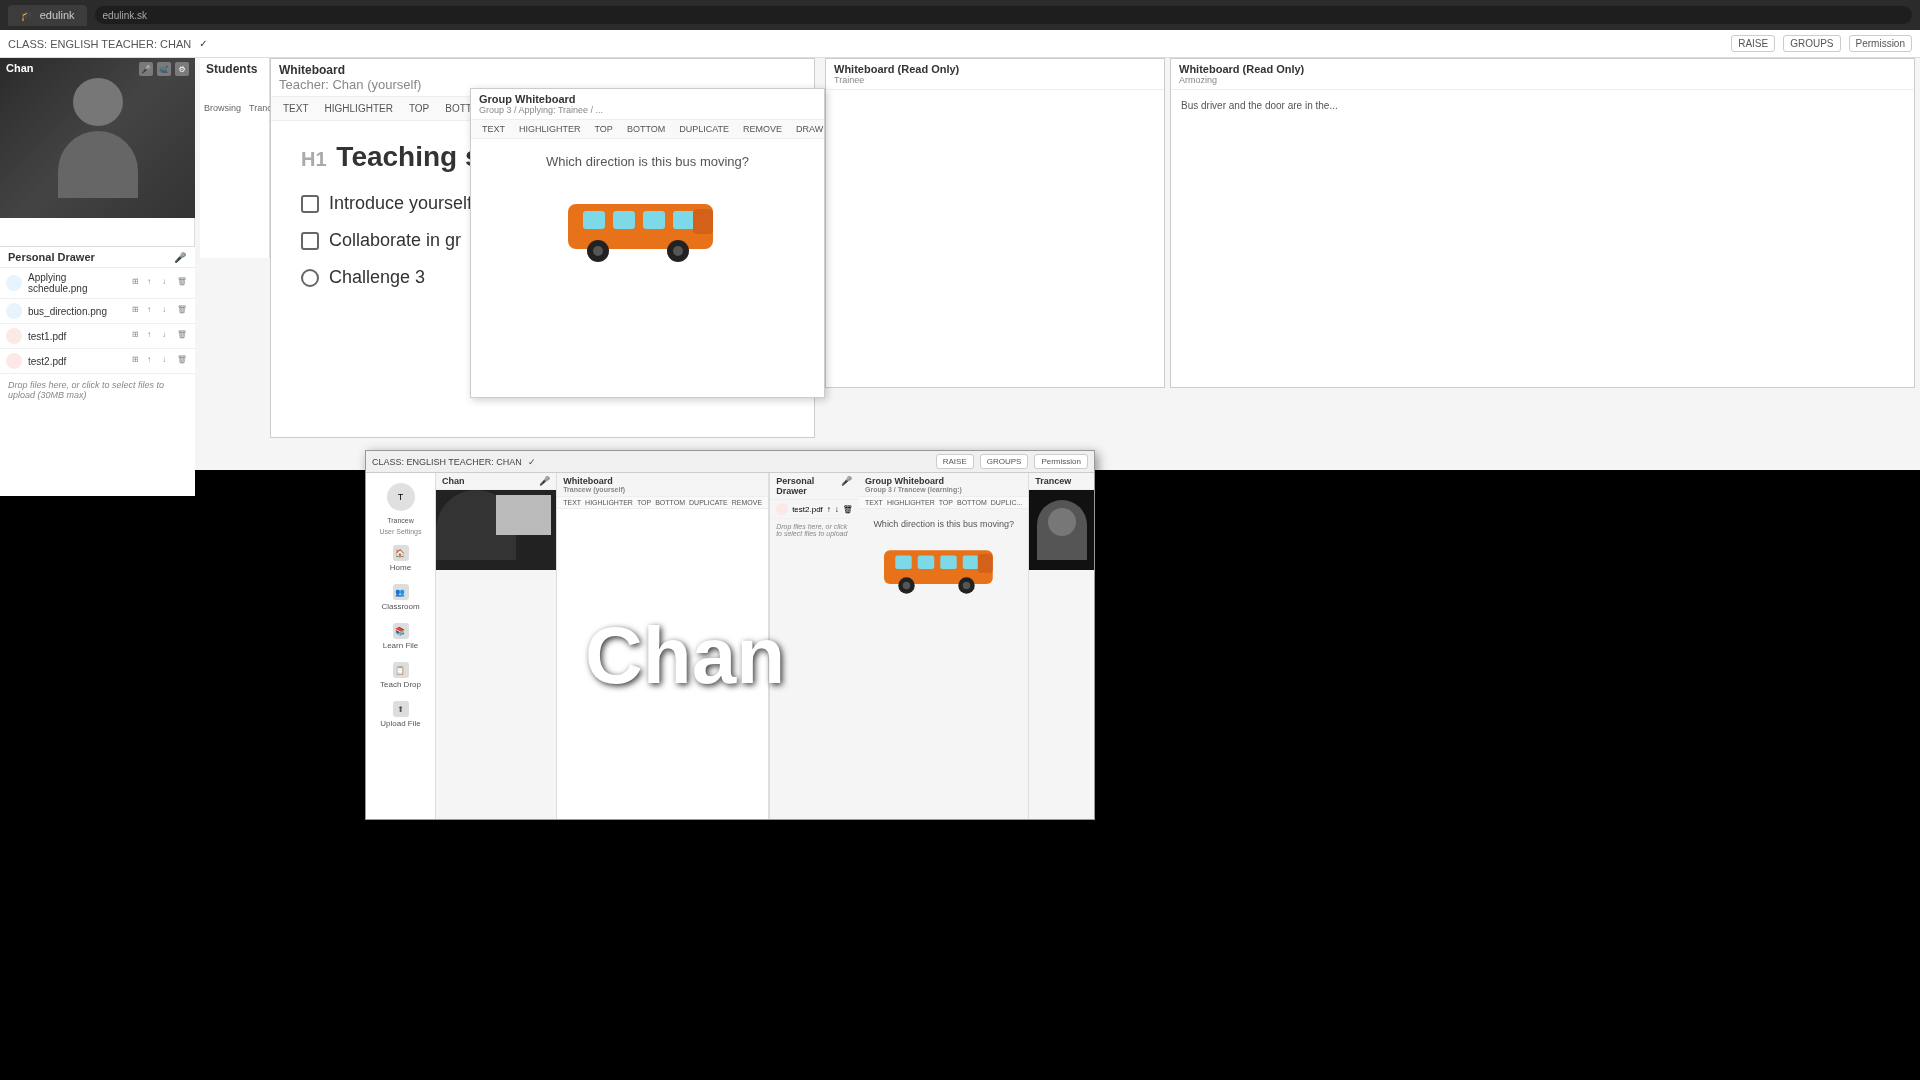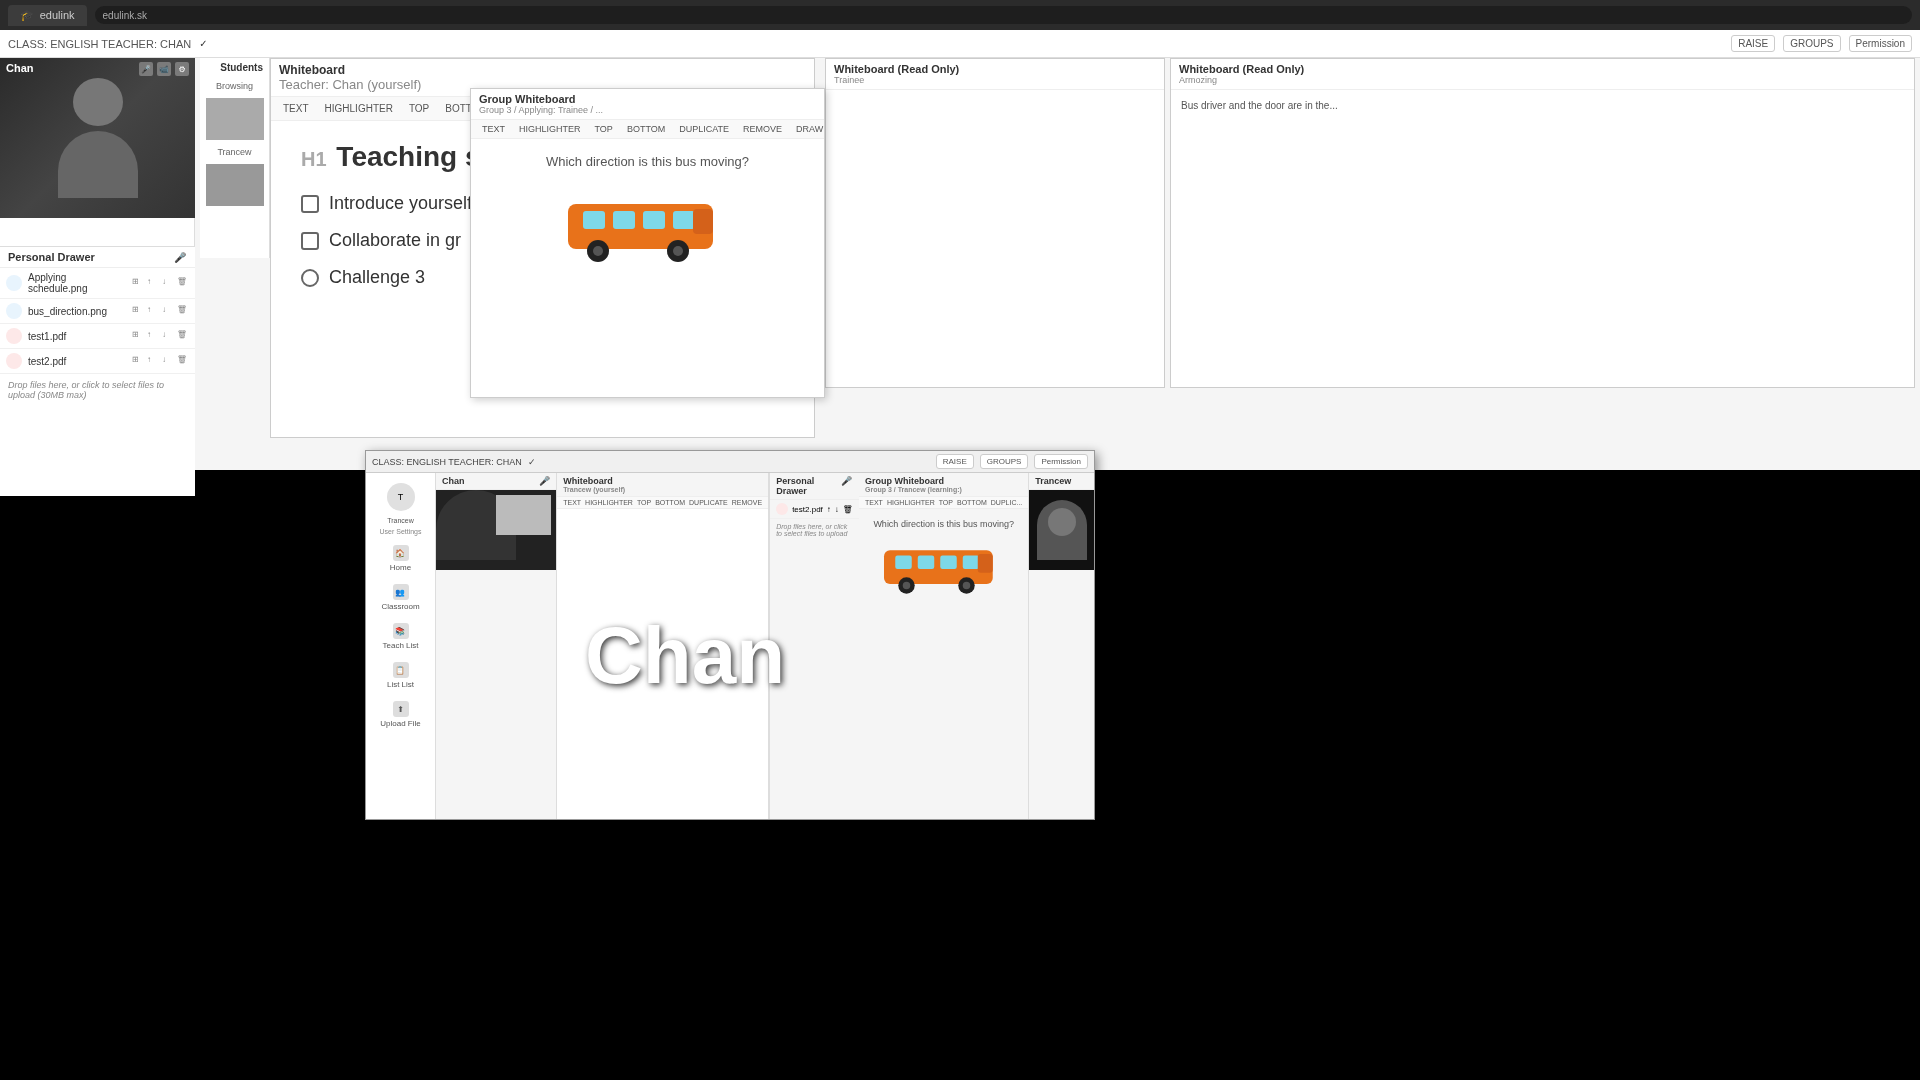--- a/index.html
+++ b/index.html
@@ -121,25 +121,25 @@
     .students-panel {
       position: absolute;
       left: 200px;
       top: 28px;
       width: 70px;
       height: 200px;
       background: #fff;
       border-right: 1px solid #ddd;
     }
     .students-label {
-      font-size: 10px;
+      font-size: 12px;
       font-weight: bold;
       color: #333;
       padding: 4px 6px;
-      text-align: right;
+      text-align: left;
     }
 
     
     .personal-drawer {
       position: absolute;
       left: 0;
       top: 188px;
       width: 195px;
       height: 250px;
       background: #fff;
@@ -547,21 +547,21 @@
           <span class="file-action-btn">↓</span>
           <span class="file-action-btn">🗑</span>
         </div>
       </div>
       <div class="drop-area">Drop files here, or click to select files to upload (30MB max)</div>
     </div>
   </div>
 
   <div class="students-panel">
     <div class="students-label">Students</div>
-    <div style="display:flex;flex-direction:column;align-items:center;gap:4px;padding:4px;justify-content:center;">
+    <div style="display:flex;flex-direction:row;align-items:center;gap:4px;padding:4px;">
       <div style="font-size:9px;color:#666;text-align:center;">Browsing</div>
       <div class="thumb-img-1" style="width:58px;height:42px;background:#aaa;"></div>
       <div style="font-size:9px;color:#666;text-align:center;">Trancew</div>
       <div class="thumb-img-1" style="width:58px;height:42px;background:#999;"></div>
     </div>
   </div>
 
   <div class="whiteboard-main">
     <div class="wb-header">
       <div class="wb-title">Whiteboard</div>
@@ -675,25 +675,25 @@
       <div class="inner-sidebar-item">
         <div class="inner-sidebar-icon">🏠</div>
         <span>Home</span>
       </div>
       <div class="inner-sidebar-item">
         <div class="inner-sidebar-icon">👥</div>
         <span>Classroom</span>
       </div>
       <div class="inner-sidebar-item">
         <div class="inner-sidebar-icon">📚</div>
-        <span>Teach List</span>
+        <span>Learn File</span>
       </div>
       <div class="inner-sidebar-item">
         <div class="inner-sidebar-icon">📋</div>
-        <span>List List</span>
+        <span>Teach Drop</span>
       </div>
       <div class="inner-sidebar-item">
         <div class="inner-sidebar-icon">⬆</div>
         <span>Upload File</span>
       </div>
     </div>
 
     <div class="inner-content">
 
       <div class="inner-chan">

